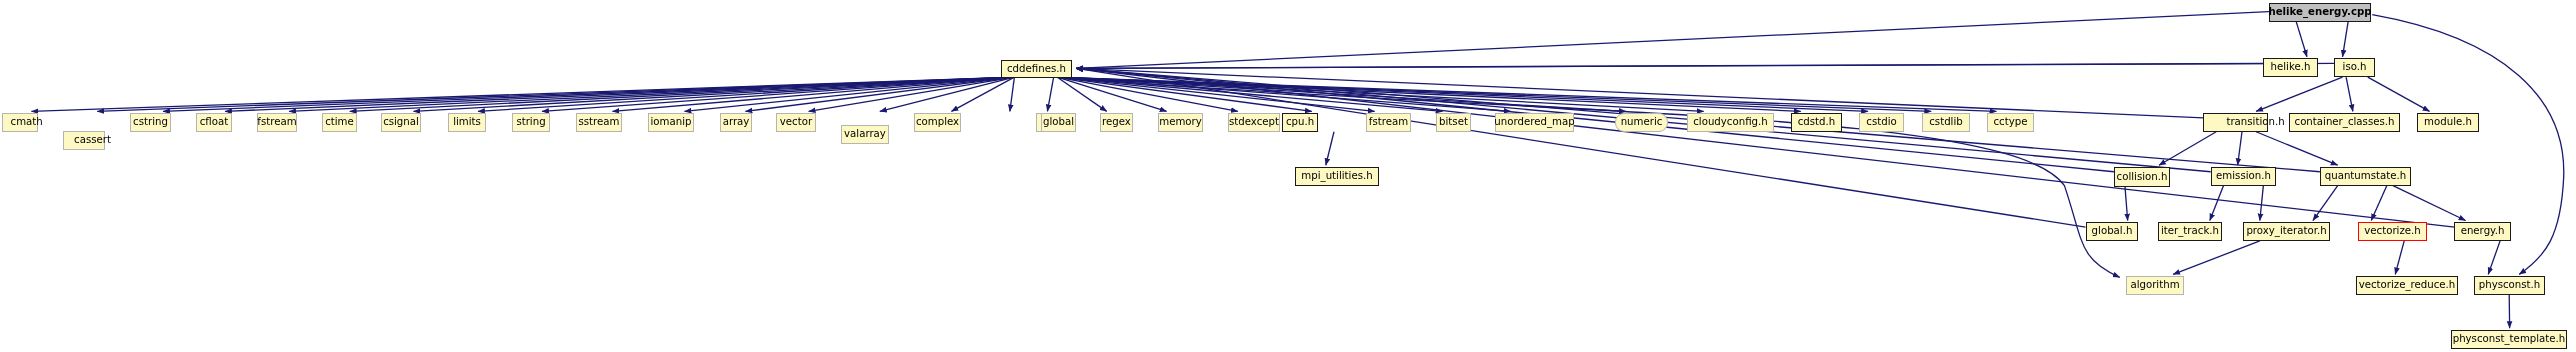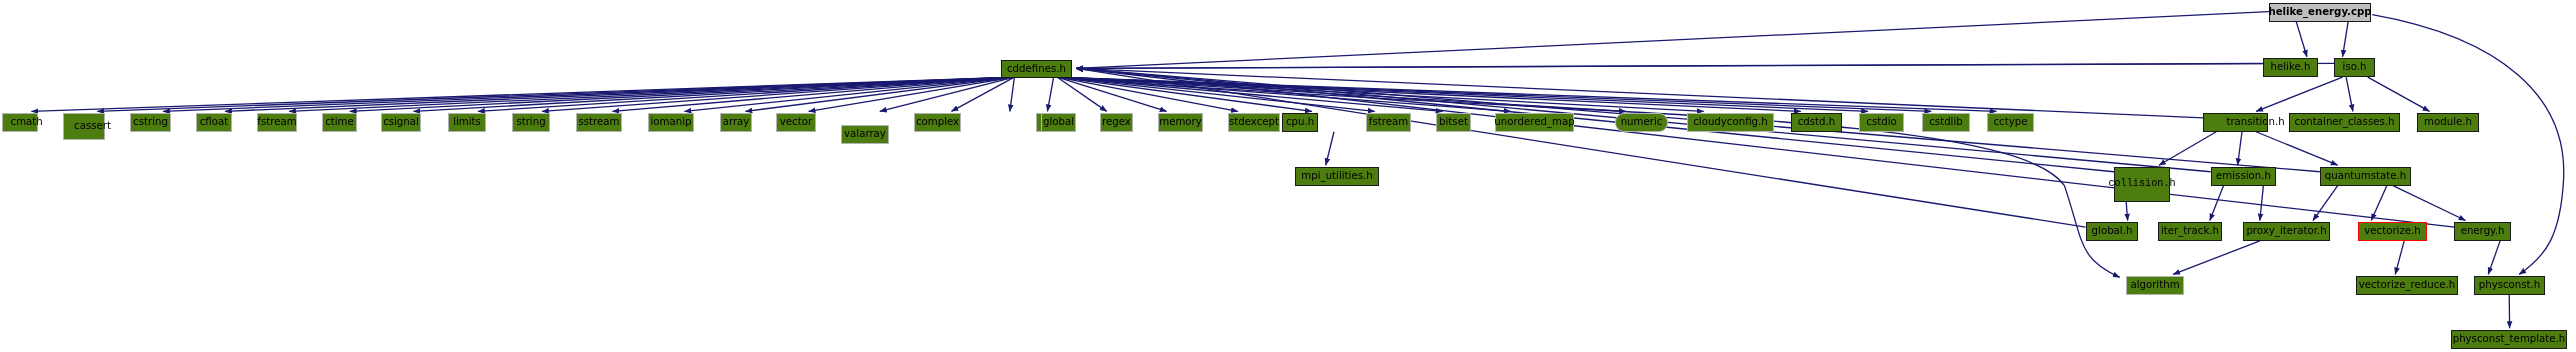--- a/index.html
+++ b/index.html
@@ -1,20 +1,20 @@
 <!DOCTYPE html>
 <html style="font-size:11.6px"><head>
 <meta charset="utf-8">
 <style>
   html,body{margin:0;padding:0;background:#ffffff;}
   #canvas{position:relative;width:2576px;height:353px;background:#ffffff;overflow:hidden;
           font-family:"DejaVu Sans","Liberation Sans",sans-serif;}
   #edge-layer{position:absolute;left:0;top:0;width:2576px;height:353px;}
   .node{position:absolute;display:flex;align-items:center;justify-content:center;
-        box-sizing:border-box;background:#4d7c0f;font-size:10.2px;color:#000;
+        box-sizing:border-box;background:#fef9c3;font-size:10.2px;color:#000;
         white-space:nowrap;line-height:1;}
   .node.plain{border:0.7px solid #b4b4b4;}
   .node.linked{border:0.7px solid #1a1a1a;}
   .node.red{border:1.5px solid #ff0000;}
   .node.main{border:0.7px solid #1a1a1a;background:#bfbfbf;font-weight:bold;}
   .node.linked,.node.red,.node.main{cursor:pointer;}
 </style>
 </head>
 <body>
 
@@ -97,21 +97,21 @@
       </div>
       <div class="node linked" style="left: 2334px; top: 58px; width: 41px; height: 19px;">
         <span>iso.h</span>
       </div>
       <div class="node linked" style="left: 1001px; top: 60px; width: 71px; height: 17.5px;">
         <span>cddefines.h</span>
       </div>
       <div class="node plain" style="left: 2.2px; top: 113px; width: 36px; height: 19px; padding-left: 13px;">
         <span>cmath</span>
       </div>
-      <div class="node plain" style="left: 63px; top: 113px; width: 42px; height: 27px; padding-left: 17px;">
+      <div class="node plain" style="left: 63px; top: 131px; width: 42px; height: 19px; padding-left: 17px;">
         <span>cassert</span>
       </div>
       <div class="node plain" style="left: 130px; top: 113px; width: 41px; height: 19px;">
         <span>cstring</span>
       </div>
       <div class="node plain" style="left: 196px; top: 113px; width: 36px; height: 19px;">
         <span>cfloat</span>
       </div>
       <div class="node plain" style="left: 257px; top: 113px; width: 40px; height: 19px;">
         <span>fstream</span>
@@ -196,21 +196,21 @@
       </div>
       <div class="node linked" style="left: 2203px; top: 113px; width: 65px; height: 19px; padding-left: 40px;">
         <span>transition.h</span>
       </div>
       <div class="node linked" style="left: 2289px; top: 113px; width: 111px; height: 19px;">
         <span>container_classes.h</span>
       </div>
       <div class="node linked" style="left: 2417px; top: 113px; width: 62px; height: 19px;">
         <span>module.h</span>
       </div>
-      <div class="node linked" style="left: 2114px; top: 167px; width: 56px; height: 35px; font-family: Liberation Mono, monospace;">
+      <div class="node linked" style="left: 2114px; top: 167px; width: 56px; height: 20px;">
         <span>collision.h</span>
       </div>
       <div class="node linked" style="left: 2211px; top: 167px; width: 65px; height: 19px;">
         <span>emission.h</span>
       </div>
       <div class="node linked" style="left: 2320px; top: 167px; width: 91px; height: 19px;">
         <span>quantumstate.h</span>
       </div>
       <div class="node linked" style="left: 2086px; top: 222px; width: 52px; height: 19px;">
         <span>global.h</span>

